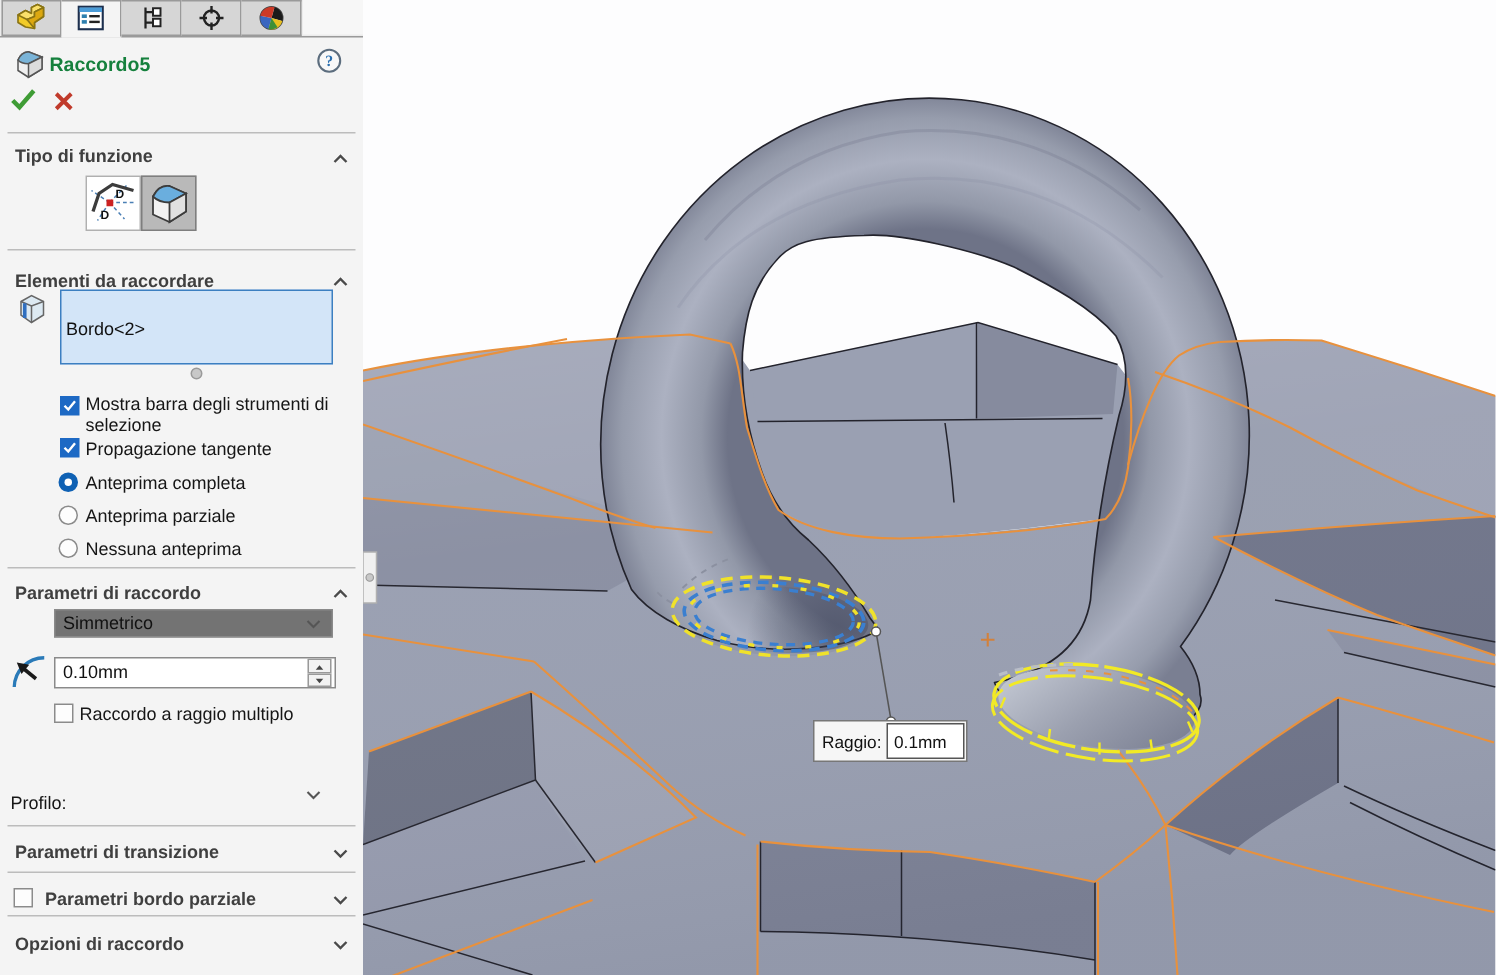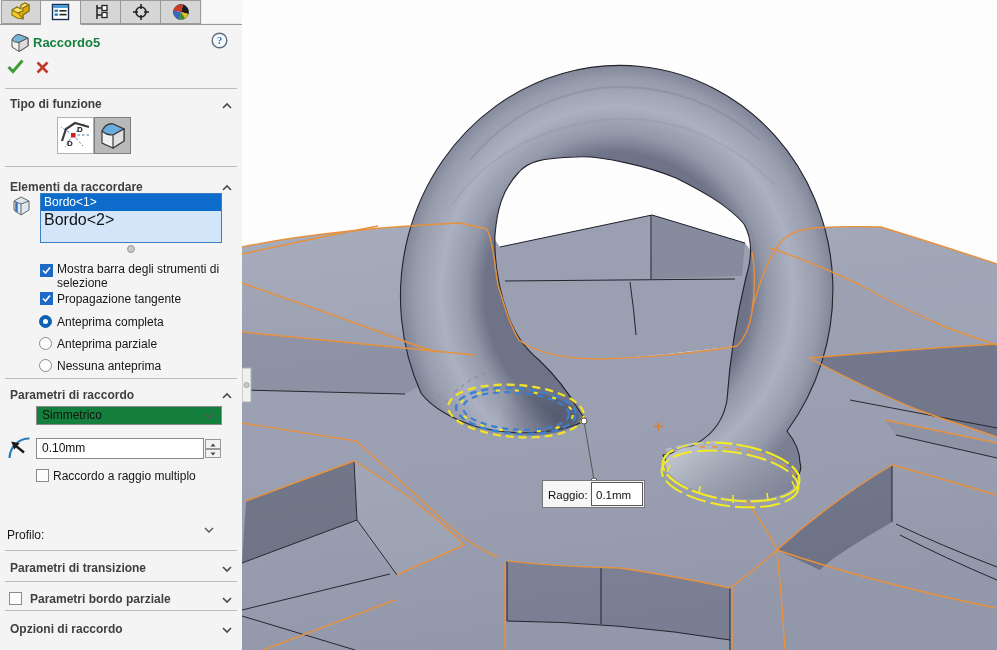--- a/index.html
+++ b/index.html
@@ -8,21 +8,21 @@
 .abs{position:absolute;}
 .tab{position:absolute;top:0;height:24px;width:40px;background:#d6d6d6;border:1px solid #9a9a9a;border-left:none;box-sizing:border-box;}
 .sect{position:absolute;left:10px;font-size:12px;font-weight:bold;color:#3f3f3f;letter-spacing:0px;}
 .sep{position:absolute;left:5px;width:232px;height:1px;background:#bcbcbc;}
 .txt{position:absolute;font-size:12px;color:#161616;}
 .chev{position:absolute;width:12px;height:12px;}
 .cb{position:absolute;width:13px;height:13px;box-sizing:border-box;}
 .cb.on{background:#1d69c4;}
 .cb.off{background:#fdfdfd;border:1px solid #8b8b8b;}
 .radio{position:absolute;width:13px;height:13px;border-radius:50%;box-sizing:border-box;background:#fdfdfd;border:1px solid #8b8b8b;}
-.combo{position:absolute;left:36px;width:186px;height:19px;background:#15803d;border:1px solid #8a8a8a;box-sizing:border-box;font-size:12px;color:#111;line-height:17px;padding-left:5px;}
+.combo{position:absolute;left:36px;width:186px;height:19px;background:#737373;border:1px solid #8a8a8a;box-sizing:border-box;font-size:12px;color:#111;line-height:17px;padding-left:5px;}
 </style>
 </head>
 <body>
 <div id="panel">
 
   <div class="abs" style="left:0;top:0;width:242px;height:24px;background:#ececec;border-bottom:1px solid #9a9a9a;"></div>
   <div class="tab" style="left:1px;border-left:1px solid #9a9a9a;"></div>
   <div class="tab" style="left:41px;background:#f4f4f4;border-bottom:1px solid #f4f4f4;height:25px;"></div>
   <div class="tab" style="left:81px;"></div>
   <div class="tab" style="left:121px;"></div>
@@ -117,22 +117,21 @@
     </svg>
 
   <svg class="abs" style="left:11px;top:195px" width="21" height="22" viewBox="0 0 21 22">
     <polygon points="3,6 10,2 18,6 18,15 10,20 3,15" fill="#dce9f2" stroke="#666" stroke-width="1"></polygon>
     <polyline points="3,6 10,9 18,6" fill="none" stroke="#666" stroke-width="1"></polyline>
     <line x1="10" y1="9" x2="10" y2="20" stroke="#666" stroke-width="1"></line>
     <line x1="5.5" y1="7.2" x2="5.5" y2="17" stroke="#2f6fc0" stroke-width="2.4"></line>
   </svg>
 
   <div class="abs" style="left:40px;top:193px;width:182px;height:50px;background:#d3e5f8;border:1px solid #3c7fc1;box-sizing:border-box;"></div>
-  <div class="abs" style="left:41px;top:194px;width:180px;height:17px;background:#0d6bcc;color:#fff;font-size:12px;line-height:17px;padding-left:3px;box-sizing:border-box;">Bordo&lt;1&gt;</div>
-  <div class="abs" style="left:41px;top:211px;width:180px;height:17px;color:#111;font-size:16px;line-height:17px;padding-left:3px;box-sizing:border-box;">Bordo&lt;2&gt;</div>
+  <div class="abs" style="left:41px;top:211px;width:180px;height:17px;color:#111;font-size:12px;line-height:17px;padding-left:3px;box-sizing:border-box;">Bordo&lt;2&gt;</div>
   <div class="abs" style="left:127px;top:245px;width:6px;height:6px;border-radius:50%;background:#c8c8c8;border:1px solid #9a9a9a;"></div>
 
   <div class="cb on" style="left:40px;top:264px;"></div>
   <svg class="abs" style="left:41px;top:265px" width="11" height="11" viewBox="0 0 11 11">
       <path d="M2,5.5 L4.5,8 L9,2.5" fill="none" stroke="#fff" stroke-width="1.6"></path>
     </svg>
   <div class="txt" style="left:57px;top:263px;width:170px;line-height:13.5px;">Mostra barra degli strumenti di selezione</div>
   <div class="cb on" style="left:40px;top:292px;"></div>
   <svg class="abs" style="left:41px;top:293px" width="11" height="11" viewBox="0 0 11 11">
       <path d="M2,5.5 L4.5,8 L9,2.5" fill="none" stroke="#fff" stroke-width="1.6"></path>
@@ -156,21 +155,21 @@
   <div class="combo" style="top:406px;">Simmetrico</div>
   <svg class="chev" style="left:203px;top:410px" viewBox="0 0 12 12">
       <path d="M2,4 L6,8 L10,4" fill="none" stroke="#555" stroke-width="1.4"></path>
     </svg>
 
   <svg class="abs" style="left:8px;top:436px" width="24" height="23" viewBox="0 0 24 23">
     <path d="M1.5,22 A20,20 0 0 1 21.5,2.5" fill="none" stroke="#2a7ab8" stroke-width="2.2"></path>
     <path d="M16,16.5 L8,10" stroke="#1a1a1a" stroke-width="2.4"></path>
     <path d="M3.2,5.6 L11.5,7.2 L6.3,13.4 Z" fill="#1a1a1a"></path>
   </svg>
-  <div class="abs" style="left:36px;top:438px;width:168px;height:21px;background:#fff;border:1px solid #8a8a8a;box-sizing:border-box;font-size:12px;color:#111;line-height:19px;padding-left:5px;">0.10mm</div>
+  <div class="abs" style="left:36px;top:438px;width:188px;height:21px;background:#fff;border:1px solid #8a8a8a;box-sizing:border-box;font-size:12px;color:#111;line-height:19px;padding-left:5px;">0.10mm</div>
   <div class="abs" style="left:205px;top:439px;width:16px;height:9.5px;background:#f2f2f2;border:1px solid #999;box-sizing:border-box;"></div>
   <div class="abs" style="left:205px;top:448.5px;width:16px;height:9.5px;background:#f2f2f2;border:1px solid #999;box-sizing:border-box;"></div>
   <svg class="abs" style="left:210px;top:442.5px" width="6" height="4" viewBox="0 0 6 4">
       <path d="M0.5,3.5 L3,0.5 L5.5,3.5 Z" fill="#444"></path>
     </svg>
   <svg class="abs" style="left:210px;top:452px" width="6" height="4" viewBox="0 0 6 4">
       <path d="M0.5,0.5 L3,3.5 L5.5,0.5 Z" fill="#444"></path>
     </svg>
 
   <div class="cb off" style="left:36px;top:469px;"></div>

